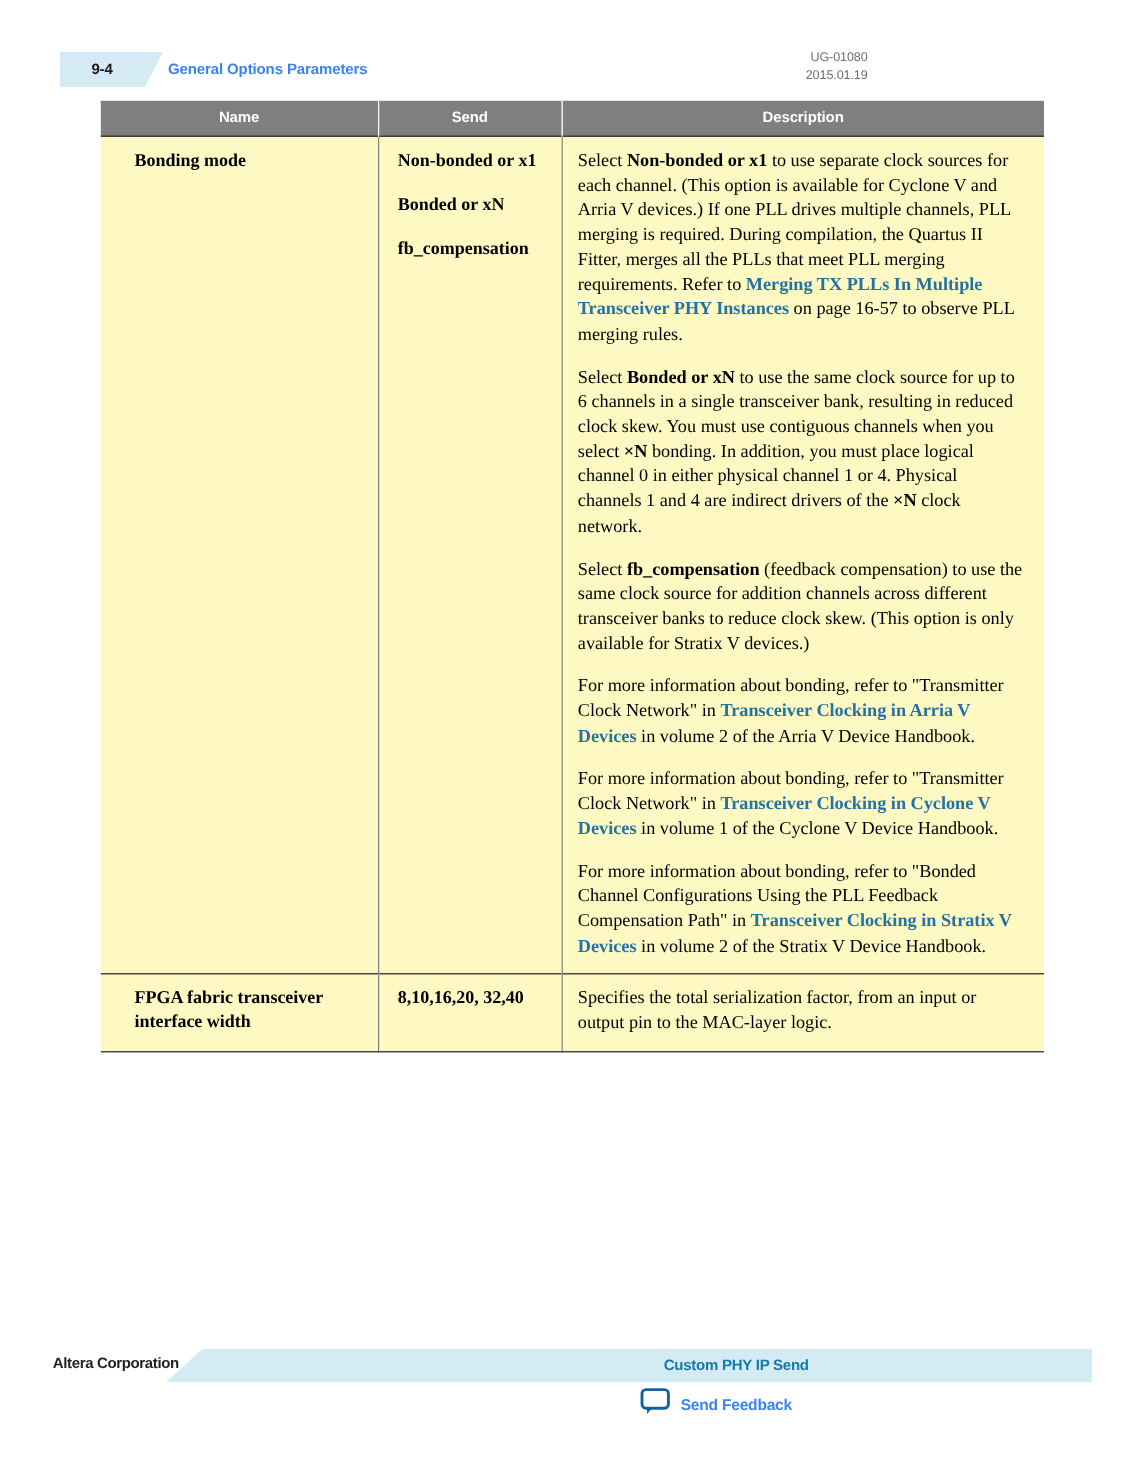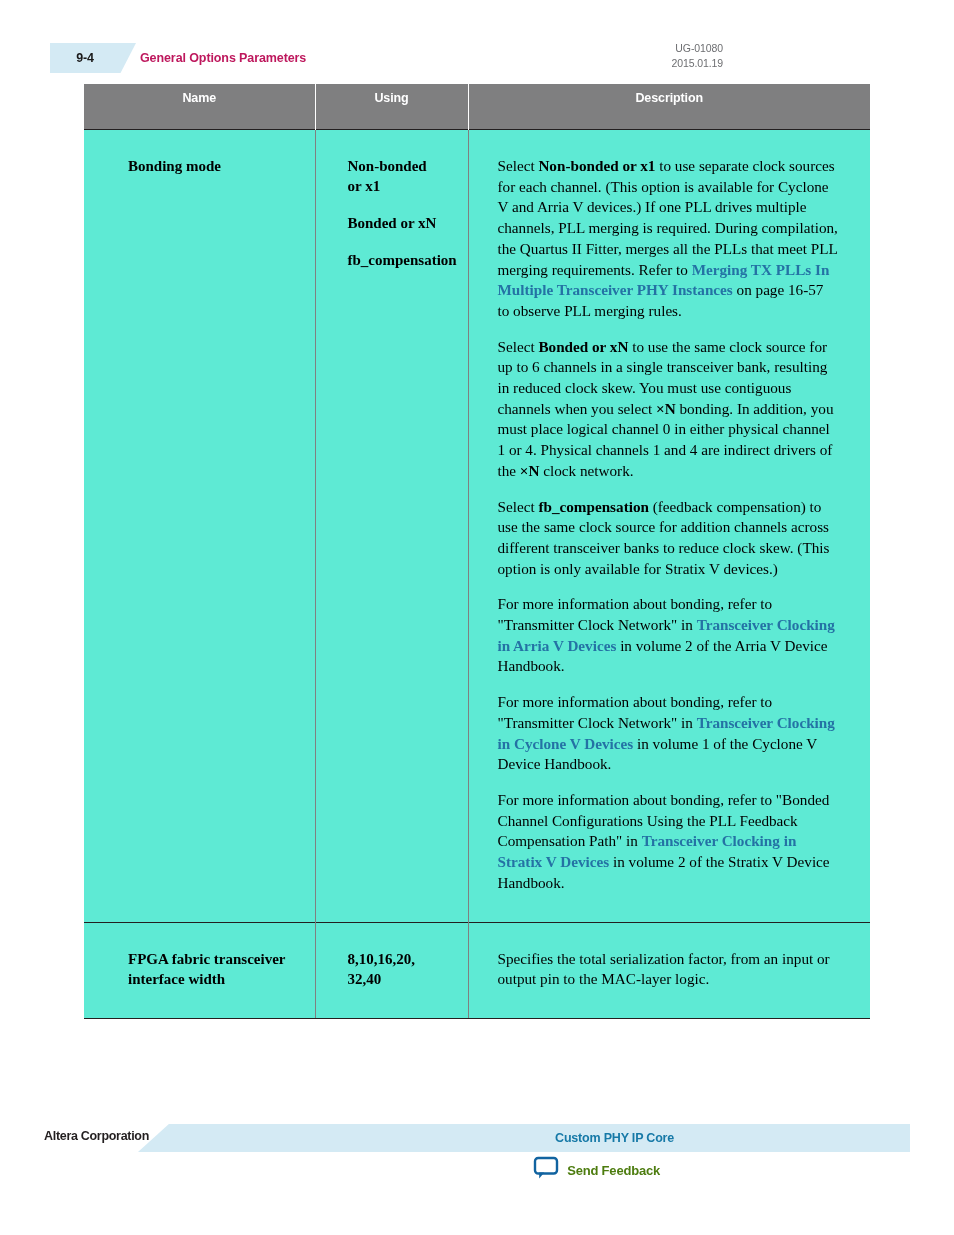--- a/index.html
+++ b/index.html
@@ -49,21 +49,21 @@
   }
   .header-title {
     position: absolute;
     left: 140px;
     top: 5px;
     height: 30px;
     line-height: 30px;
     font-family: "Liberation Sans", sans-serif;
     font-weight: bold;
     font-size: 12.5px;
-    color: #be185d;
+    color: #3b82f6;
     letter-spacing: -0.1px;
     white-space: nowrap;
   }
   .header-doc-meta {
     position: absolute;
     right: 64px;
     top: 3px;
     text-align: right;
     font-family: "Liberation Sans", sans-serif;
     font-size: 10.5px;
@@ -86,32 +86,32 @@
   .param-table col.c-value { width: 153px; }
   .param-table col.c-desc  { width: 402px; }
 
   .param-table thead th {
     background: #7f7f80;
     color: #ffffff;
     font-family: "Liberation Sans", sans-serif;
     font-weight: bold;
     font-size: 12.5px;
     text-align: center;
-    padding: 7px 4px 24px;
+    padding: 7px 4px 8px;
     border-right: 1.5px solid #ffffff;
     letter-spacing: -0.1px;
   }
   .param-table thead th:last-child { border-right: none; }
 
   .param-table tbody td {
-    background: #5eead4;
+    background: #fef9c3;
     vertical-align: top;
     border-top: 1.3px solid #231f20;
     border-right: 1px solid #808080;
-    padding: 16px;
+    padding: 0;
   }
   .param-table tbody td:last-child { border-right: none; }
   .param-table tbody tr:last-child td { border-bottom: 1.3px solid #231f20; }
 
   .cell-inner { padding: 10px 13px 12px 14px; }
   .cell-name  { padding: 10px 10px 12px 28px; }
   .cell-value { padding: 10px 10px 12px 16px; }
   .cell-desc  { padding: 10px 16px 12px 13px; }
 
   .name-text {
@@ -194,21 +194,21 @@
     height: 24px;
     display: flex;
     align-items: center;
     gap: 8px;
     text-decoration: none;
   }
   .feedback-label {
     font-family: "Liberation Sans", sans-serif;
     font-weight: bold;
     font-size: 13px;
-    color: #4d7c0f;
+    color: #3b82f6;
     letter-spacing: -0.2px;
     white-space: nowrap;
   }
   .feedback-icon { display: block; }
 </style>
 </head>
 <body>
 
 <div class="page-header">
   <div class="page-tab">
@@ -223,21 +223,21 @@
 
 <table class="param-table">
   <colgroup>
     <col class="c-name">
       <col class="c-value">
       <col class="c-desc">
   </colgroup>
   <thead>
     <tr>
       <th>Name</th>
-      <th>Using</th>
+      <th>Send</th>
       <th>Description</th>
     </tr>
   </thead>
   <tbody id="table-body">
       <tr>
         <td>
           <div class="cell-inner cell-name">
             <div class="name-text">Bonding mode</div>
           </div>
         </td>
@@ -275,21 +275,21 @@
             <p class="desc-para"><span>Specifies the total serialization factor, from an input or output pin to the MAC-layer logic.</span></p>
           </div>
         </td>
       </tr>
     </tbody>
 </table>
 
 <div class="page-footer">
   <div class="footer-band"></div>
   <div class="footer-company">Altera Corporation</div>
-  <a class="footer-doc-link" href="#">Custom PHY IP Core</a>
+  <a class="footer-doc-link" href="#">Custom PHY IP Send</a>
   <a class="feedback-link" href="#">
     <span class="feedback-icon">
       <svg width="26" height="24" viewBox="0 0 26 24" xmlns="http://www.w3.org/2000/svg">
         <rect x="2" y="2" width="22" height="15.5" rx="3.2" ry="3.2" fill="#ffffff" stroke="#1163a0" stroke-width="2.4"></rect>
         <path d="M6.2 16.6 L6.2 22.4 L11.2 16.6 Z" fill="#1163a0"></path>
       </svg>
     </span>
     <span class="feedback-label">Send Feedback</span>
   </a>
 </div>

